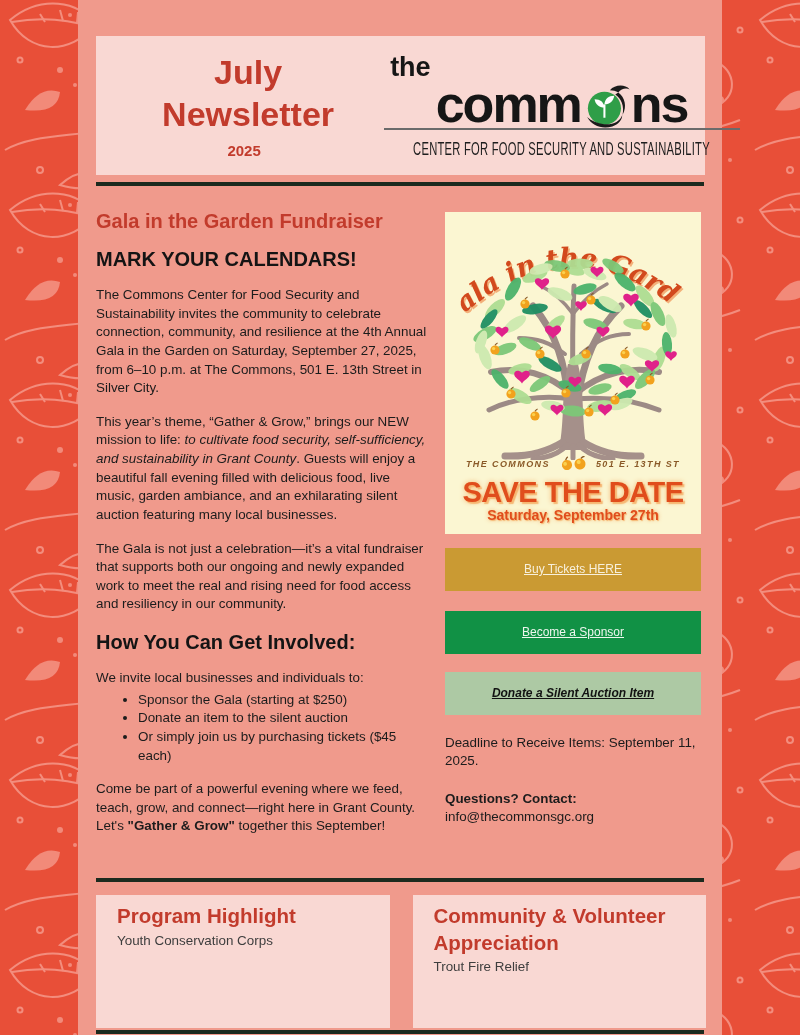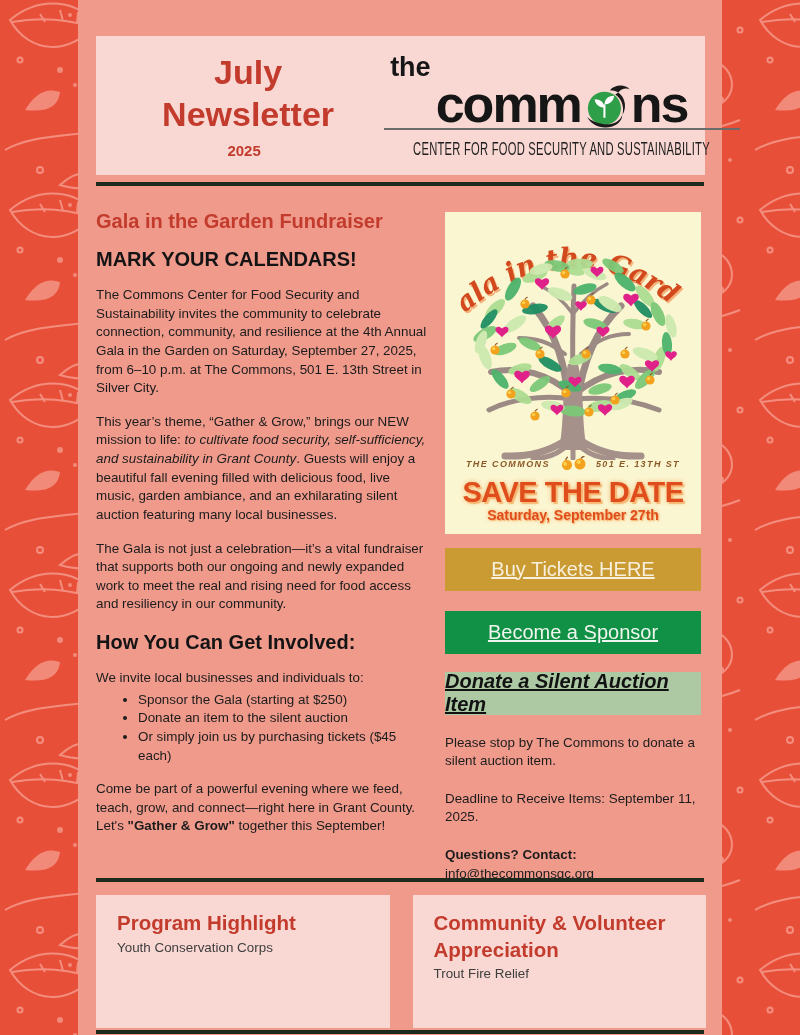--- a/index.html
+++ b/index.html
@@ -33,32 +33,32 @@
 
   .main-right{position:absolute;left:367px;top:212px;width:256px;}
   .poster{background:#fbf6d2;padding:2px 0 10px;}
   .poster svg{display:block;}
   .org-row{display:flex;justify-content:center;align-items:center;gap:9px;font-size:9px;font-weight:bold;letter-spacing:1.4px;color:#8a5a28;margin-top:-4px;font-style:italic;}
   .std1{text-align:center;font-size:29px;font-weight:800;letter-spacing:-.5px;color:#e04d1c;margin-top:5px;line-height:1.05;
         text-shadow:0 0 5px rgba(246,176,104,.95),2px 2px 1px rgba(246,176,104,.85);}
   .std2{text-align:center;font-size:14px;font-weight:800;color:#e04d1c;line-height:1.15;
         text-shadow:0 0 4px rgba(246,176,104,.95),1px 1px 1px rgba(246,176,104,.85);}
 
-  .btn{height:43px;display:flex;align-items:center;justify-content:center;font-size:20px;cursor:pointer;}
+  .btn{height:43px;display:flex;align-items:center;justify-content:center;font-size:12px;cursor:pointer;}
   .btn span{text-decoration:underline;}
   .btn-gold{margin-top:14px;background:#ca9a33;color:#f8f0dc;}
   .btn-green{margin-top:20px;background:#119145;color:#eef6ee;}
   .btn-sage{margin-top:18px;background:#adc9a4;color:#121212;font-weight:bold;font-style:italic;}
 
   .aside{font-size:13.4px;line-height:1.39;color:#1c1c1c;margin:19px 0 0;}
   .aside .blk{display:block;}
   .aside strong{display:block;}
 
   .footer-row{position:absolute;left:18px;top:895px;width:610px;bottom:7px;display:flex;gap:23px;}
-  .fbox{flex:1;background:#f9d8d3;padding:15px 21px;overflow:hidden;}
+  .fbox{flex:1;background:#f9d8d3;padding:8px 21px;overflow:hidden;}
   .fbox h3{margin:0 0 3px;font-size:20.5px;color:#c23b2c;line-height:1.3;}
   .fbox .sub{font-size:13.4px;color:#3e3e3e;}
 </style>
 </head>
 <body>
 
 <div class="page">
 
   <svg class="bg" width="800" height="1035">
     <defs>
@@ -290,21 +290,20 @@
       <div class="btn btn-gold">
           <span>Buy Tickets HERE</span>
         </div>
       <div class="btn btn-green">
           <span>Become a Sponsor</span>
         </div>
       <div class="btn btn-sage">
           <span>Donate a Silent Auction Item</span>
         </div>
 
-      <p class="aside">Please stop by The Commons to donate a silent auction item.</p>
       <p class="aside">Deadline to Receive Items: September 11, 2025.</p>
       <p class="aside">
         <strong>Questions? Contact:</strong>
         <span class="blk">info@thecommonsgc.org</span>
       </p>
     </div>
 
     <div class="divider div2"></div>
 
     <div class="footer-row">

